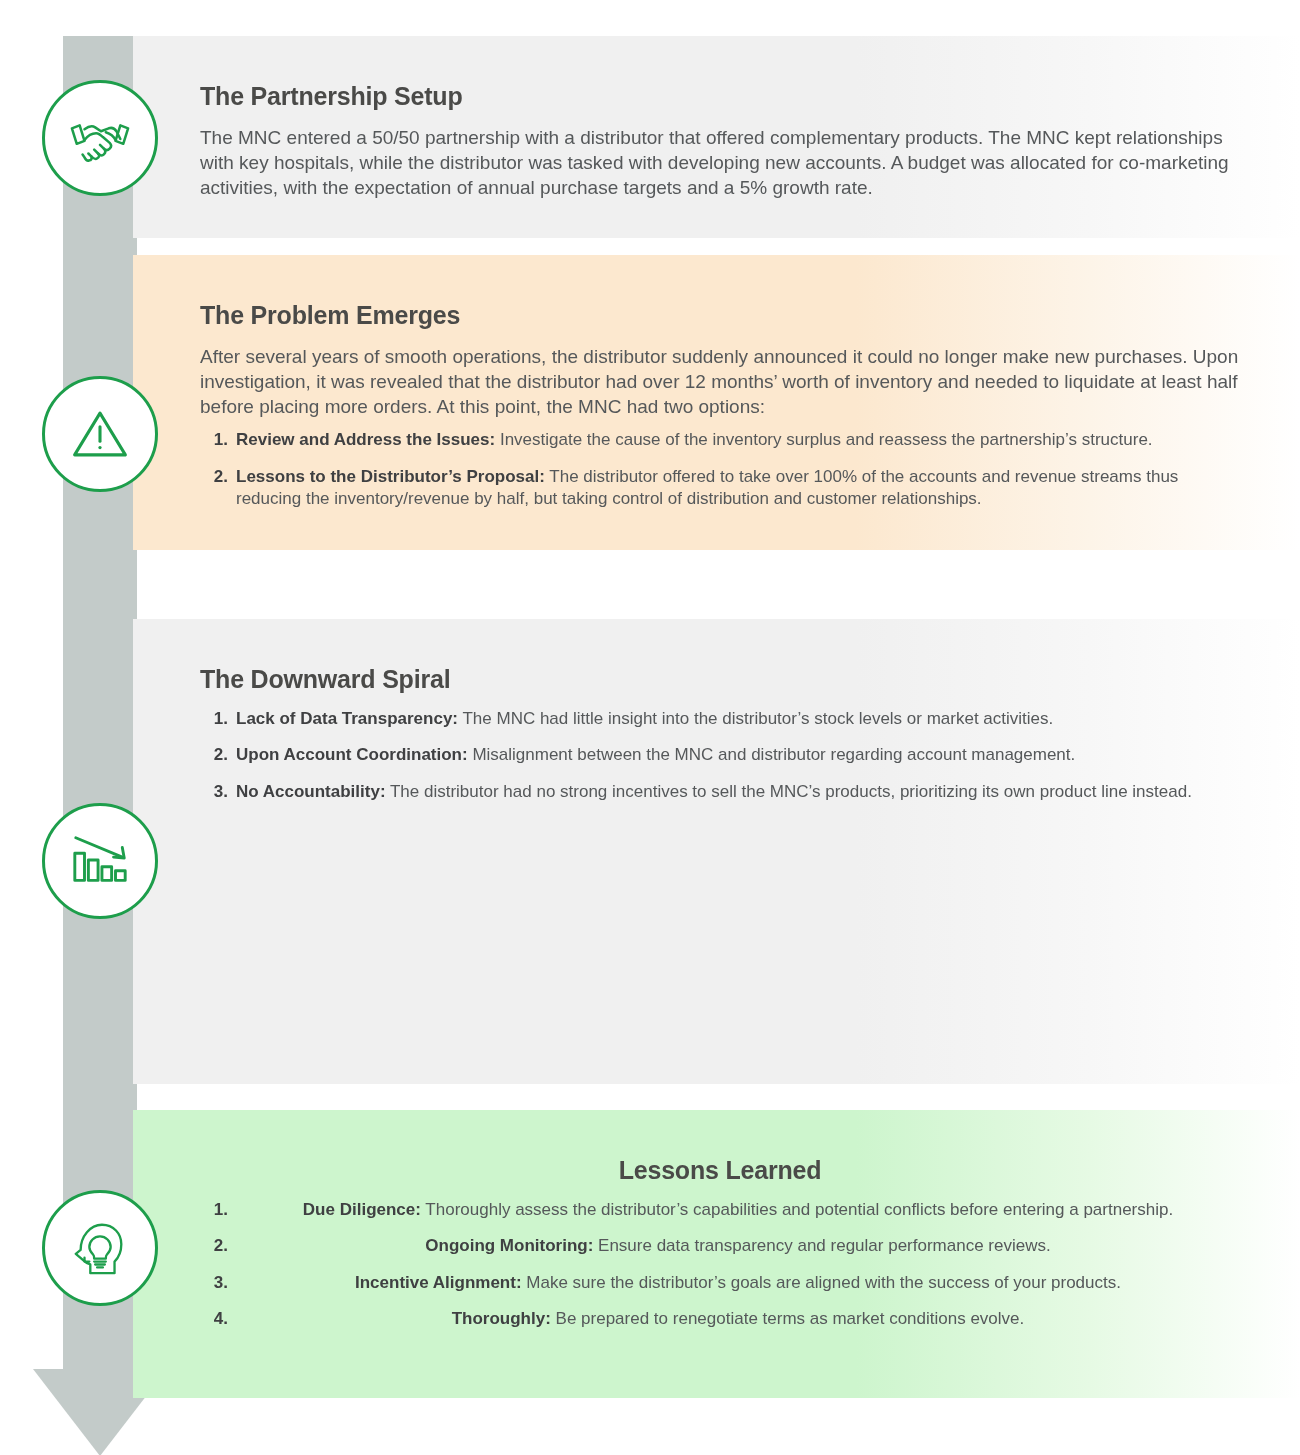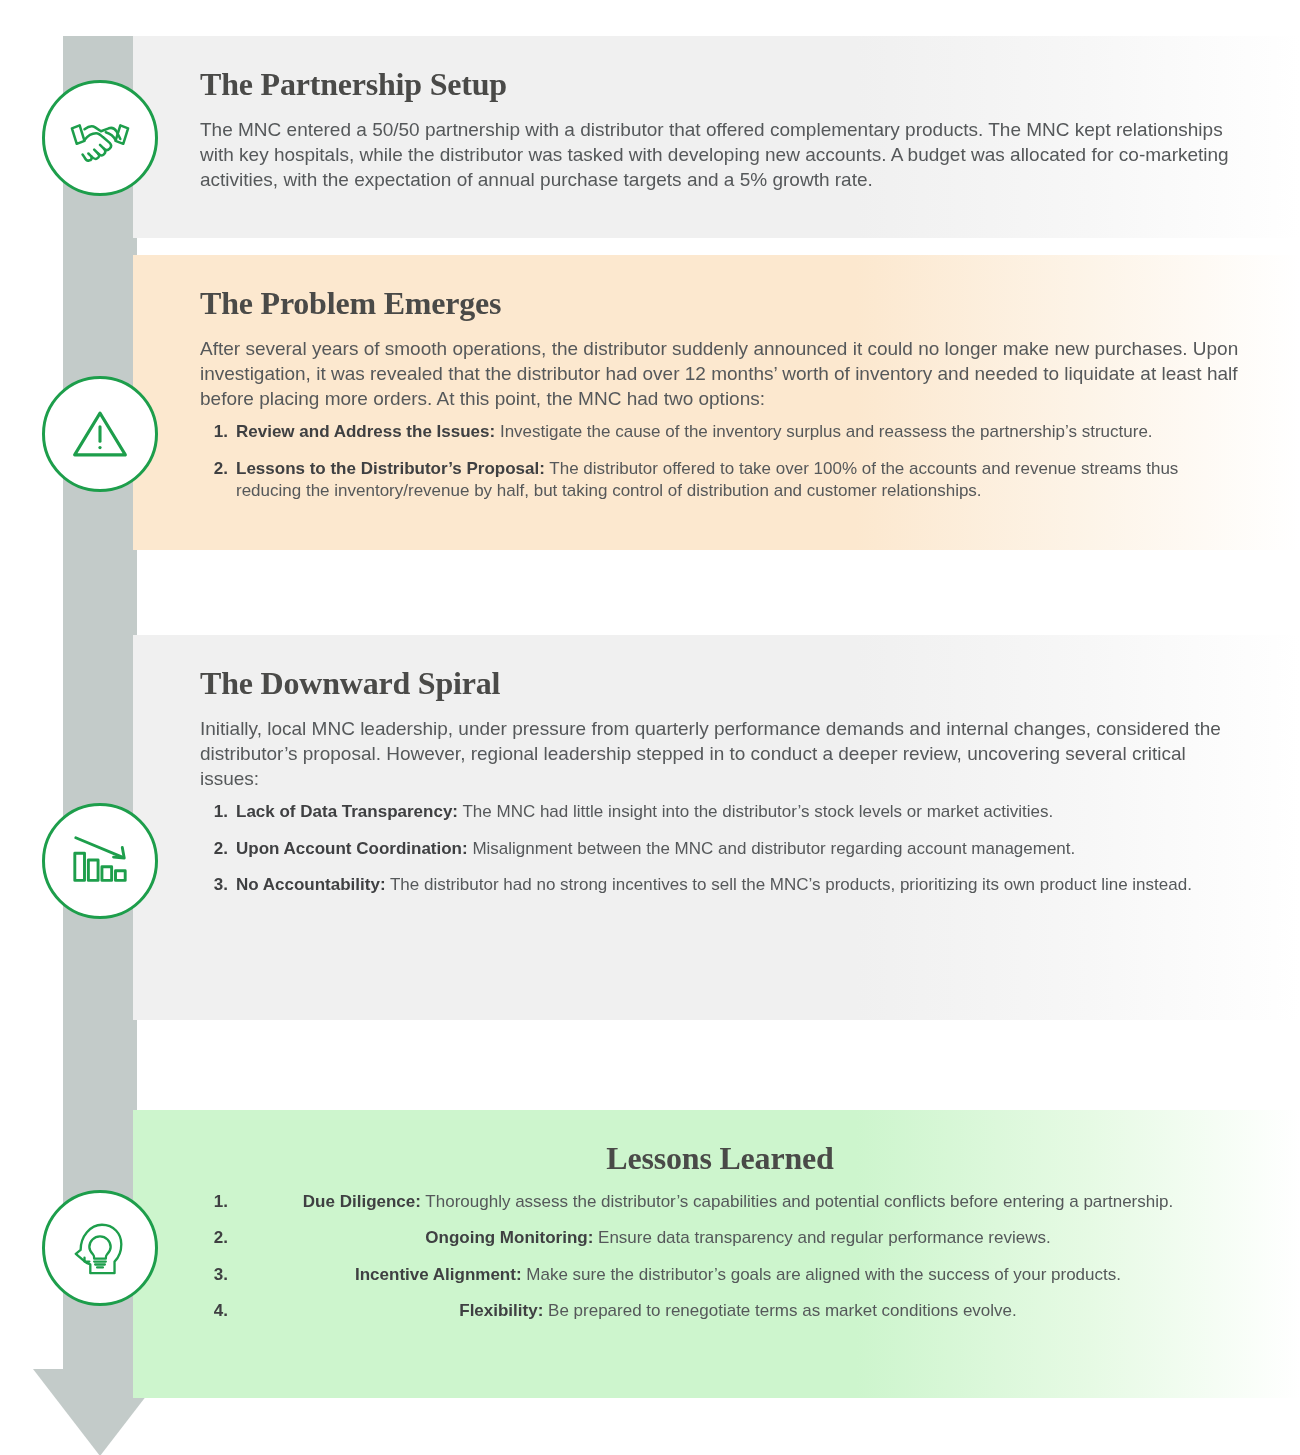--- a/index.html
+++ b/index.html
@@ -57,21 +57,21 @@
   }
   .panel-peach {
     background: linear-gradient(to right, #fce8cf 0%, #fce8cf 62%, #fdf4e8 82%, #ffffff 100%);
   }
   .panel-green {
     background: linear-gradient(to right, #cdf5cd 0%, #cdf5cd 62%, #e6faE4 82%, #ffffff 100%);
   }
 
   #section-partnership { top: 36px;   height: 202px; }
   #section-problem     { top: 255px;  height: 295px; }
-  #section-spiral      { top: 635px;  height: 385px; }
+  #section-spiral      { top: 619px;  height: 465px; }
   #section-lessons     { top: 1110px; height: 288px; text-align: center; }
 
   
   .icon-badge {
     position: absolute;
     left: 42px;
     width: 116px;
     height: 116px;
     border-radius: 50%;
     background: #ffffff;
@@ -84,26 +84,25 @@
   }
   #icon-handshake { top: 80px; }
   #icon-warning   { top: 376px; }
   #icon-decline   { top: 803px; }
   #icon-idea      { top: 1190px; }
 
   .icon-badge svg { display: block; }
 
   
   .panel h2 {
-    margin: 0 0 14px 0;
-    font-size: 32px;
+    margin: 16px 0 14px 0;
+    font-size: 25px;
     font-weight: bold;
     color: #4a4a48;
     letter-spacing: -0.2px;
-    font-family: Liberation Serif, serif;
   }
   .panel p {
     margin: 0 0 10px 0;
     font-size: 19px;
     line-height: 1.32;
     color: #55585a;
   }
   .panel p:last-child { margin-bottom: 0; }
 
   ol.num-list {
@@ -155,35 +154,34 @@
   <h2>The Problem Emerges</h2>
   <p>After several years of smooth operations, the distributor suddenly announced it could no longer make new purchases. Upon investigation, it was revealed that the distributor had over 12 months’ worth of inventory and needed to liquidate at least half before placing more orders. At this point, the MNC had two options:</p>
   <ol class="num-list">
     <li><span class="lead">Review and Address the Issues:</span><span> Investigate the cause of the inventory surplus and reassess the partnership’s structure.</span></li>
     <li><span class="lead">Lessons to the Distributor’s Proposal:</span><span> The distributor offered to take over 100% of the accounts and revenue streams thus reducing the inventory/revenue by half, but taking control of distribution and customer relationships.</span></li>
   </ol>
 </div>
 
 <div class="panel panel-grey" id="section-spiral">
   <h2>The Downward Spiral</h2>
-  <p>Initially, local MNC leadership, under pressure from quarterly performance demands and internal changes, considered the distributor’s proposal. However, regional leadership stepped in to conduct a deeper review, uncovering several critical issues:</p>
   <ol class="num-list">
     <li><span class="lead">Lack of Data Transparency:</span><span> The MNC had little insight into the distributor’s stock levels or market activities.</span></li>
     <li><span class="lead">Upon Account Coordination:</span><span> Misalignment between the MNC and distributor regarding account management.</span></li>
     <li><span class="lead">No Accountability:</span><span> The distributor had no strong incentives to sell the MNC’s products, prioritizing its own product line instead.</span></li>
   </ol>
 </div>
 
 <div class="panel panel-green" id="section-lessons">
   <h2>Lessons Learned</h2>
   <ol class="num-list">
     <li><span class="lead">Due Diligence:</span><span> Thoroughly assess the distributor’s capabilities and potential conflicts before entering a partnership.</span></li>
     <li><span class="lead">Ongoing Monitoring:</span><span> Ensure data transparency and regular performance reviews.</span></li>
     <li><span class="lead">Incentive Alignment:</span><span> Make sure the distributor’s goals are aligned with the success of your products.</span></li>
-    <li><span class="lead">Flexibility:</span><span> Be prepared to renegotiate terms as market conditions evolve.</span></li>
+    <li><span class="lead">Thoroughly:</span><span> Be prepared to renegotiate terms as market conditions evolve.</span></li>
   </ol>
 </div>
 
 <div class="icon-badge" id="icon-handshake">
   <svg width="62" height="62" viewBox="0 0 64 64" fill="none" stroke="#1d9e4b" stroke-width="2.6" stroke-linejoin="round" stroke-linecap="round">
     <path d="M3 22 L11 19 L16 35 L8 38 Z"></path>
     <path d="M61 22 L53 19 L48 35 L56 38 Z"></path>
     <path d="M16 23 C20 20 24 19 27 21 L33 25 L41 22 C44 21 47 22 49 25 L53 33"></path>
     <path d="M48 34 C46 30 41 27 38 26"></path>
     <path d="M16 34 C19 30 24 27 28 27 C31 27 33 29 35 31 L42 37 C44 39 44 41 42 43 C40 45 38 45 36 43 L32 39"></path>

